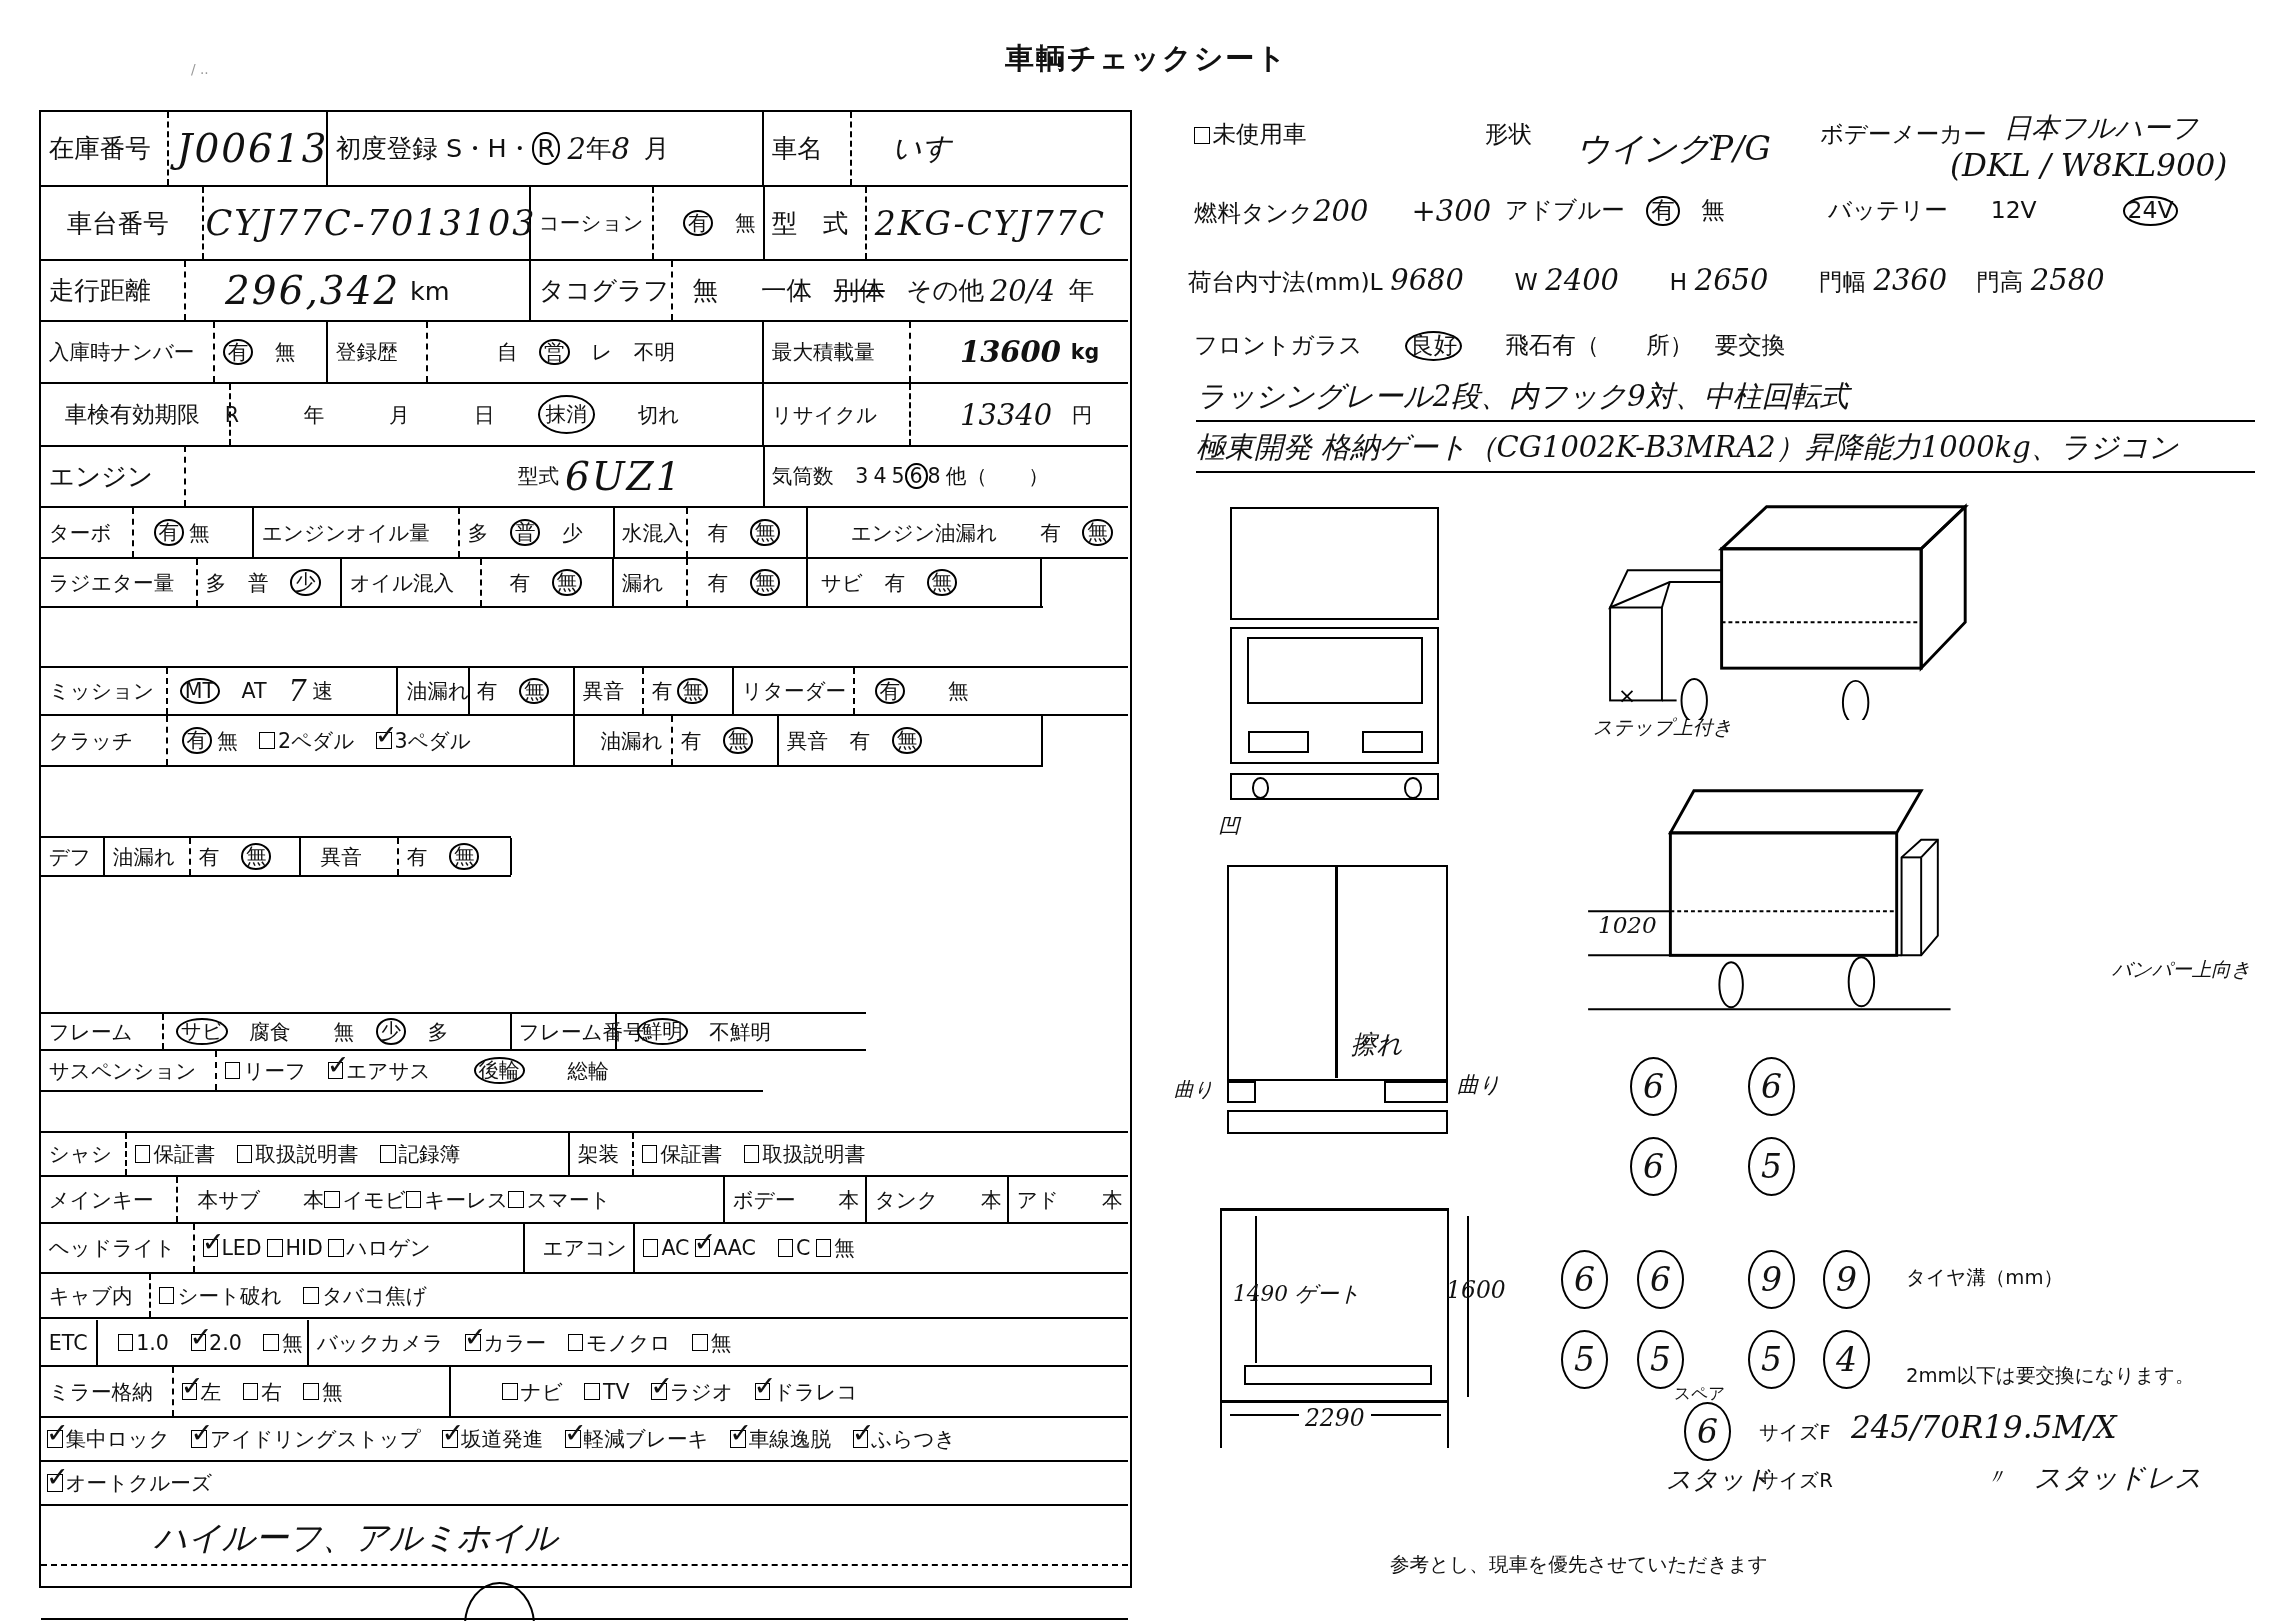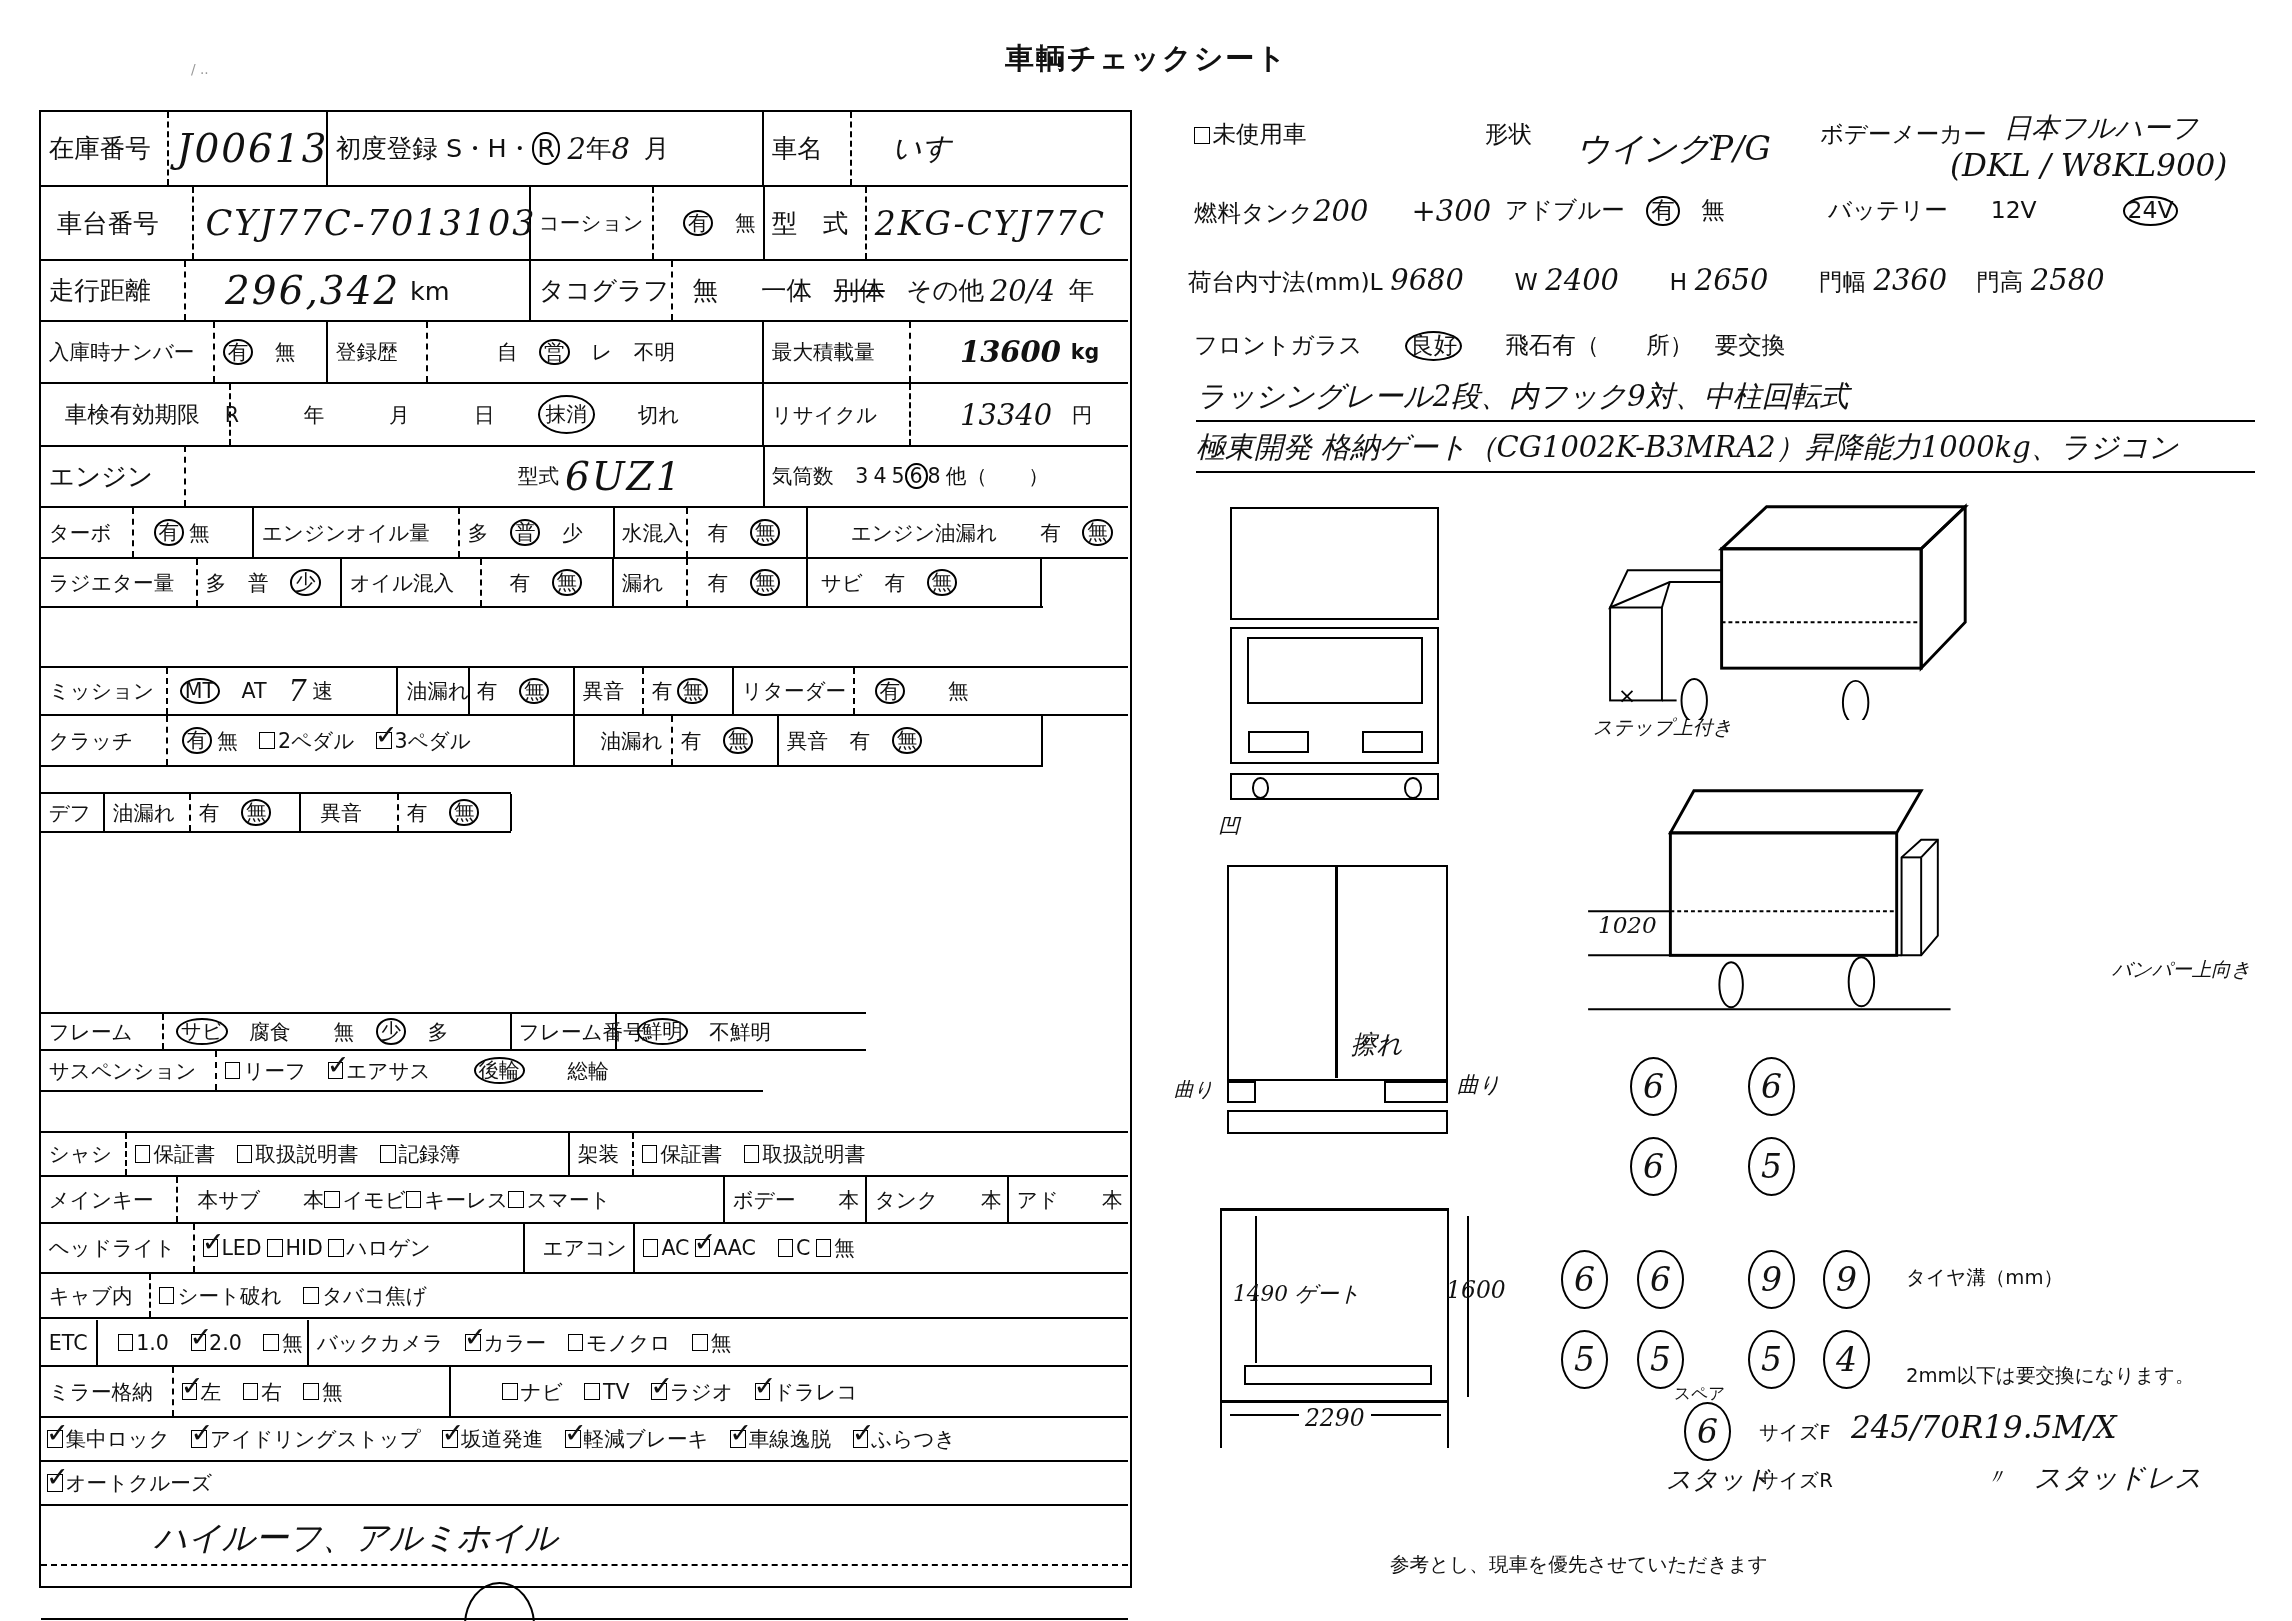--- a/index.html
+++ b/index.html
@@ -53,21 +53,21 @@
     </div>
     <div class="cell dash" style="left:723px;width:88px;">
         <span class="lbl">車名</span>
       </div>
     <div class="cell noborder" style="left:812px;width:274px;padding-left:39px;">
         <span class="hw-m">いすゞ</span>
       </div>
   </div>
 
   <div class="row" style="top:75px;height:74px;width:1087px;">
-    <div class="cell dash" style="left:8px;width:145px;">
+    <div class="cell dash" style="left:18px;width:145px;">
         <span class="lbl">車台番号</span>
       </div>
     <div class="cell" style="left:145px;width:345px;padding-left:19.6px;">
         <span class="hw" style="font-size:35px">CYJ77C-7013103</span>
       </div>
     <div class="cell dash" style="left:490px;width:123px;">
         <span class="lbl-s">コーション</span>
       </div>
     <div class="cell" style="left:613px;width:111px;padding-left:29px;">
         <span class="lbl-s circ">有</span>
@@ -301,21 +301,21 @@
       </div>
     <div class="cell" style="left:738px;width:264px;">
         <span class="lbl-s">異音</span>
         <span class="gap"></span>
         <span class="lbl-s">有</span>
         <span class="gap"></span>
         <span class="lbl-s circ">無</span>
       </div>
   </div>
 
-  <div class="row" style="top:680px;height:41px;width:470px;border-top:2.9px solid #000;font-family:Liberation Serif, serif;">
+  <div class="row" style="top:724px;height:41px;width:470px;border-top:2.9px solid #000;font-family:Liberation Serif, serif;">
     <div class="cell" style="left:0;width:64px;">
         <span class="lbl-s">デフ</span>
       </div>
     <div class="cell dash" style="left:64px;width:86px;">
         <span class="lbl-s">油漏れ</span>
       </div>
     <div class="cell" style="left:150px;width:110px;">
         <span class="lbl-s">有</span>
         <span class="gap"></span>
         <span class="lbl-s circ">無</span>

